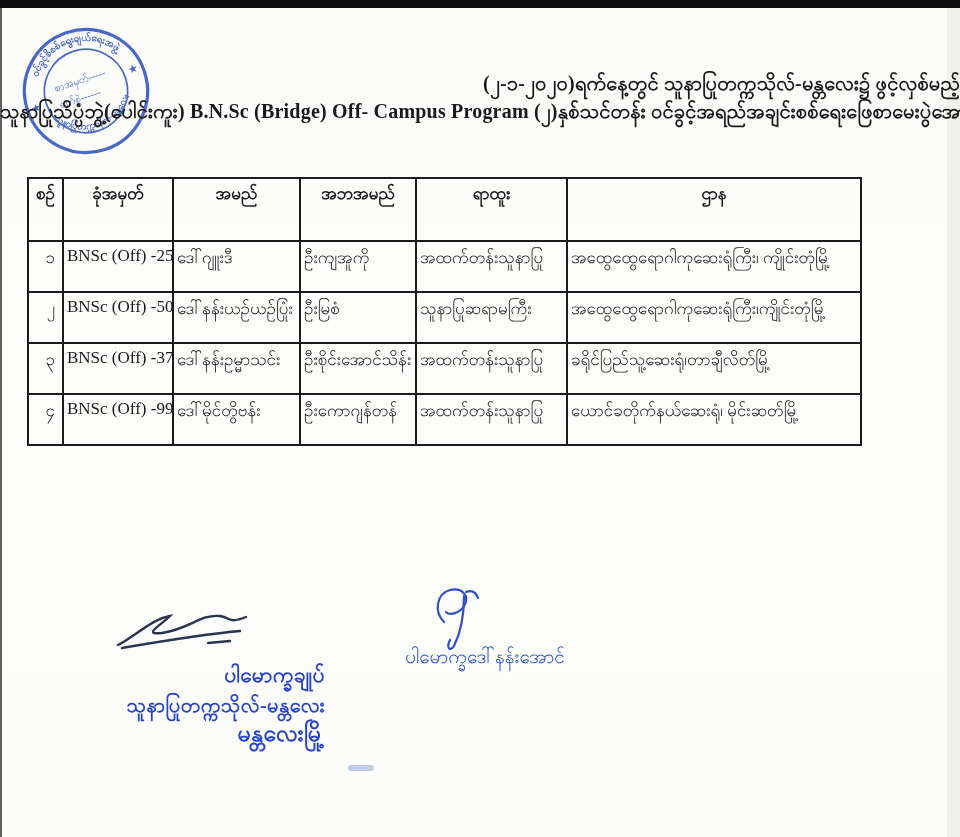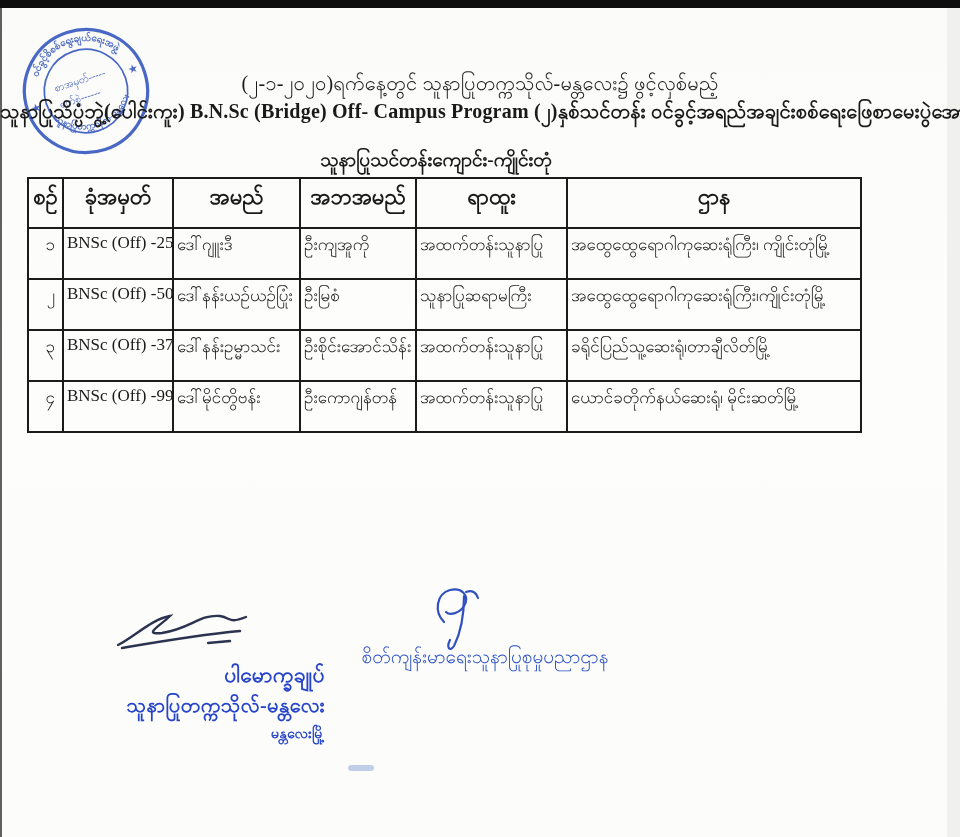--- a/index.html
+++ b/index.html
@@ -10,56 +10,56 @@
   }
   .page{
     position:relative;width:960px;height:837px;overflow:hidden;
     background:linear-gradient(180deg,#fbfbf9 0%,#fdfdfc 40%,#fcfcfb 100%);
     color:#1a1a1a;
   }
   .photo-top-edge{position:absolute;left:0;top:0;width:960px;height:8px;background:#0e0e0e;}
   .photo-left-edge{position:absolute;left:0;top:8px;width:2px;height:829px;background:#2c2c2c;opacity:.75;}
   .photo-right-edge{position:absolute;right:0;top:8px;width:13px;height:829px;background:#f0f0ed;}
   .title1{
-    position:absolute;top:70px;left:0;right:0;text-align:center;
-    font-weight:normal;font-size:20px;white-space:nowrap;letter-spacing:.2px;
+    position:absolute;top:70px;left:0;right:0;text-align:right;
+    font-weight:bold;font-size:20px;white-space:nowrap;letter-spacing:.2px;
   }
   .title2{
     position:absolute;top:98px;left:0;right:0;text-align:center;
     font-weight:bold;font-size:20px;white-space:nowrap;letter-spacing:.2px;
   }
   .subtitle{
     position:absolute;top:147px;left:0;width:872px;text-align:center;
     font-weight:bold;font-size:19px;white-space:nowrap;
   }
   table.results{
     position:absolute;left:27px;top:177px;width:833px;
     border-collapse:collapse;table-layout:fixed;
   }
   table.results th,table.results td{
     border:2px solid #1b1b1b;overflow:hidden;
   }
   table.results th{
-    height:41px;vertical-align:top;padding:3px 2px 4px 2px;
-    font-size:22px;font-weight:bold;text-align:center;white-space:nowrap;
+    height:41px;vertical-align:top;padding:3px 2px 17px 2px;
+    font-size:17px;font-weight:bold;text-align:center;white-space:nowrap;
   }
   table.results td{
     height:45px;vertical-align:top;padding:4px 2px 0 3px;
     font-size:17px;text-align:left;white-space:nowrap;
   }
   table.results td.num{text-align:right;padding-right:7px;}
   .seal{position:absolute;left:12px;top:20px;width:148px;height:142px;mix-blend-mode:multiply;opacity:.92;}
   .sig-left-ink{position:absolute;left:112px;top:605px;width:150px;height:55px;}
   .stamp-left{
     position:absolute;left:75px;top:660px;width:250px;text-align:right;
     color:#2544c9;font-weight:bold;letter-spacing:.5px;
   }
   .stamp-left .l1{font-size:21px;line-height:30px;}
   .stamp-left .l2{font-size:20px;line-height:30px;}
-  .stamp-left .l3{font-size:14px;line-height:28px;}
+  .stamp-left .l3{font-size:23px;line-height:28px;}
   .sig-right-ink{position:absolute;left:420px;top:582px;width:70px;height:72px;}
   .sig-right-block{
     position:absolute;left:330px;top:642px;width:310px;text-align:center;
     color:#2d52c3;font-size:19px;line-height:29px;
   }
   .ink-smudge{
     position:absolute;left:348px;top:765px;width:26px;height:6px;
     background:rgba(120,150,210,.45);border-radius:3px;
   }
 </style>
@@ -86,21 +86,20 @@
       </text>
       <text x="14" y="80" font-size="12" fill="#3a5cc5" stroke="none">★</text>
       <text x="124" y="72" font-size="12" fill="#3a5cc5" stroke="none">★</text>
       <text x="44" y="66" font-size="11" fill="#3a5cc5" stroke="none">စာအမှတ်-----</text>
       <text x="44" y="84" font-size="11" fill="#3a5cc5" stroke="none">ရက်စွဲ------</text>
     </g>
   </svg>
 
   <div class="title1">(၂-၁-၂၀၂၀)ရက်နေ့တွင် သူနာပြုတက္ကသိုလ်-မန္တလေး၌ ဖွင့်လှစ်မည့်</div>
   <div class="title2">သူနာပြုသိပ္ပံဘွဲ့(ပေါင်းကူး) B.N.Sc (Bridge) Off- Campus Program (၂)နှစ်သင်တန်း ဝင်ခွင့်အရည်အချင်းစစ်ရေးဖြေစာမေးပွဲအောင်စာရင်း</div>
-  <div class="subtitle">သူနာပြုသင်တန်းကျောင်း-ကျိုင်းတုံ</div>
 
   <table class="results">
     <colgroup>
       <col style="width:35px">
         <col style="width:110px">
         <col style="width:127px">
       <col style="width:116px">
         <col style="width:151px">
         <col style="width:294px">
     </colgroup>
@@ -166,18 +165,18 @@
 
   <svg class="sig-right-ink" viewBox="0 0 70 72">
     <g fill="none" stroke="#3050c0" stroke-width="2.2" stroke-linecap="round">
       <path d="M24,40 C14,30 16,12 30,8 C42,5 50,14 44,24 C40,31 30,34 26,30"></path>
       <path d="M44,14 C44,30 42,48 34,64 C30,70 26,66 30,58"></path>
       <path d="M46,10 C52,8 56,10 58,16"></path>
     </g>
   </svg>
 
   <div class="sig-right-block">
-    <div>စိတ်ကျန်းမာရေးသူနာပြုစုမှုပညာဌာန</div>
+    <div>ပါမောက္ခဒေါ်နန်းအောင်</div>
   </div>
 
   <div class="ink-smudge"></div>
 
 </div>
 
 </body></html>

